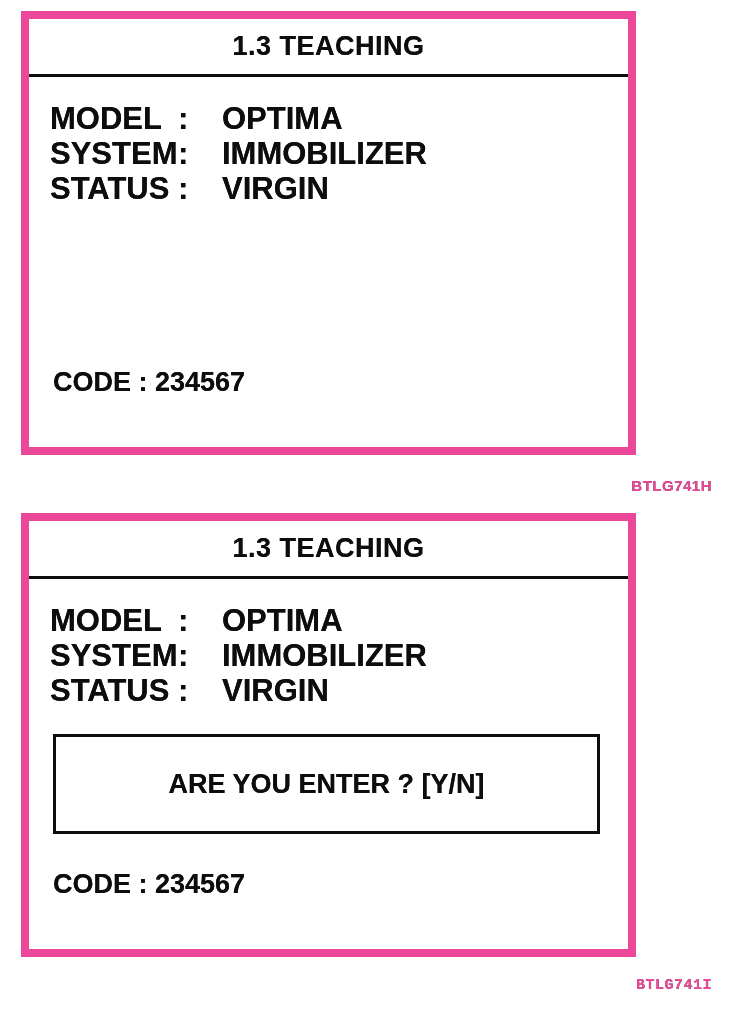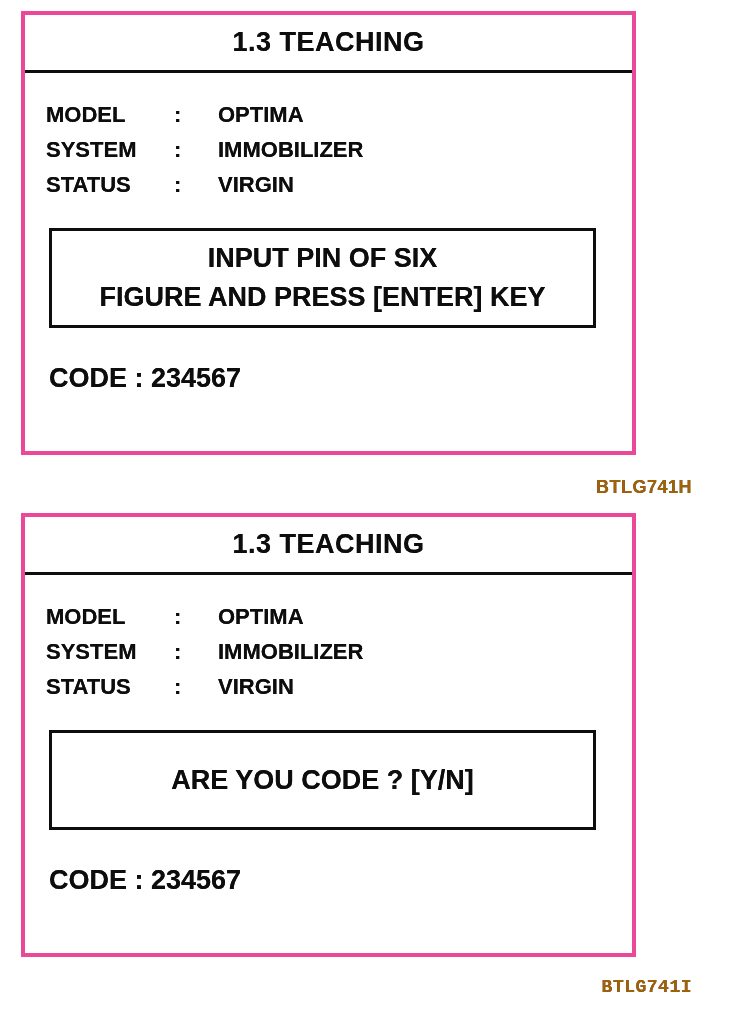--- a/index.html
+++ b/index.html
@@ -15,21 +15,21 @@
     font-family: "Liberation Sans", "DejaVu Sans", sans-serif;
     color: #0d0d0d;
     overflow: hidden;
   }
   
   .screen {
     position: absolute;
     left: 21px;
     width: 615px;
     height: 444px;
-    border: 4px solid #ec4899;
+    border: 8px solid #ec4899;
     box-sizing: border-box;
     background: #ffffff;
   }
   .screen.first  { top: 11px; }
   .screen.second { top: 513px; }
 
   .screen-header {
     height: 55px;
     border-bottom: 3px solid #0d0d0d;
     display: flex;
@@ -40,21 +40,21 @@
     letter-spacing: 0.5px;
     text-shadow: 0 0 0.6px rgba(0,0,0,0.85);
   }
 
   .fields {
     margin-top: 24px;
     padding-left: 21px;
   }
   .field-row {
     display: flex;
-    font-size: 22px;
+    font-size: 31px;
     font-weight: 700;
     line-height: 35px;
     text-shadow: 0 0 0.6px rgba(0,0,0,0.85);
     white-space: pre;
   }
   .field-row .lbl   { width: 128px; }
   .field-row .colon { width: 16px; text-align: left; }
   .field-row .val   { margin-left: 28px; }
 
   .message-box {
@@ -85,25 +85,25 @@
     text-align: left;
     font-size: 27px;
     font-weight: 700;
     line-height: 27px;
     text-shadow: 0 0 0.6px rgba(0,0,0,0.85);
     white-space: pre;
   }
 
   .figure-id {
     position: absolute;
-    right: 44px;
-    font-size: 18px;
+    right: 24px;
+    font-size: 15px;
     font-weight: 700;
     letter-spacing: 0.5px;
-    color: #a16207;
+    color: #ec4899;
     text-shadow: 0 0 0.5px rgba(0,0,0,0.8);
   }
   .figure-id.first  { top: 477px; }
   .figure-id.second { top: 977px; font-family: Liberation Mono, monospace; }
 </style>
 </head>
 <body>
 
 <div class="page">
 
@@ -121,24 +121,20 @@
         <span class="colon">:</span>
         <span class="val">IMMOBILIZER</span>
       </div>
       <div class="field-row">
         <span class="lbl">STATUS</span>
         <span class="colon">:</span>
         <span class="val">VIRGIN</span>
       </div>
     </div>
 
-    <div class="message-box">
-      <div>INPUT PIN OF SIX</div>
-      <div>FIGURE AND PRESS [ENTER] KEY</div>
-    </div>
 
     <div class="code-line">CODE : 234567</div>
   </div>
 
   <div class="figure-id first">BTLG741H</div>
 
   <div class="screen second">
     <div class="screen-header">1.3 TEACHING</div>
 
     <div class="fields">
@@ -153,21 +149,21 @@
         <span class="val">IMMOBILIZER</span>
       </div>
       <div class="field-row">
         <span class="lbl">STATUS</span>
         <span class="colon">:</span>
         <span class="val">VIRGIN</span>
       </div>
     </div>
 
     <div class="message-box">
-      <div>ARE YOU CODE ? [Y/N]</div>
+      <div>ARE YOU ENTER ? [Y/N]</div>
     </div>
 
     <div class="code-line">CODE : 234567</div>
   </div>
 
   <div class="figure-id second">BTLG741I</div>
 
 </div>
 
 </body></html>

